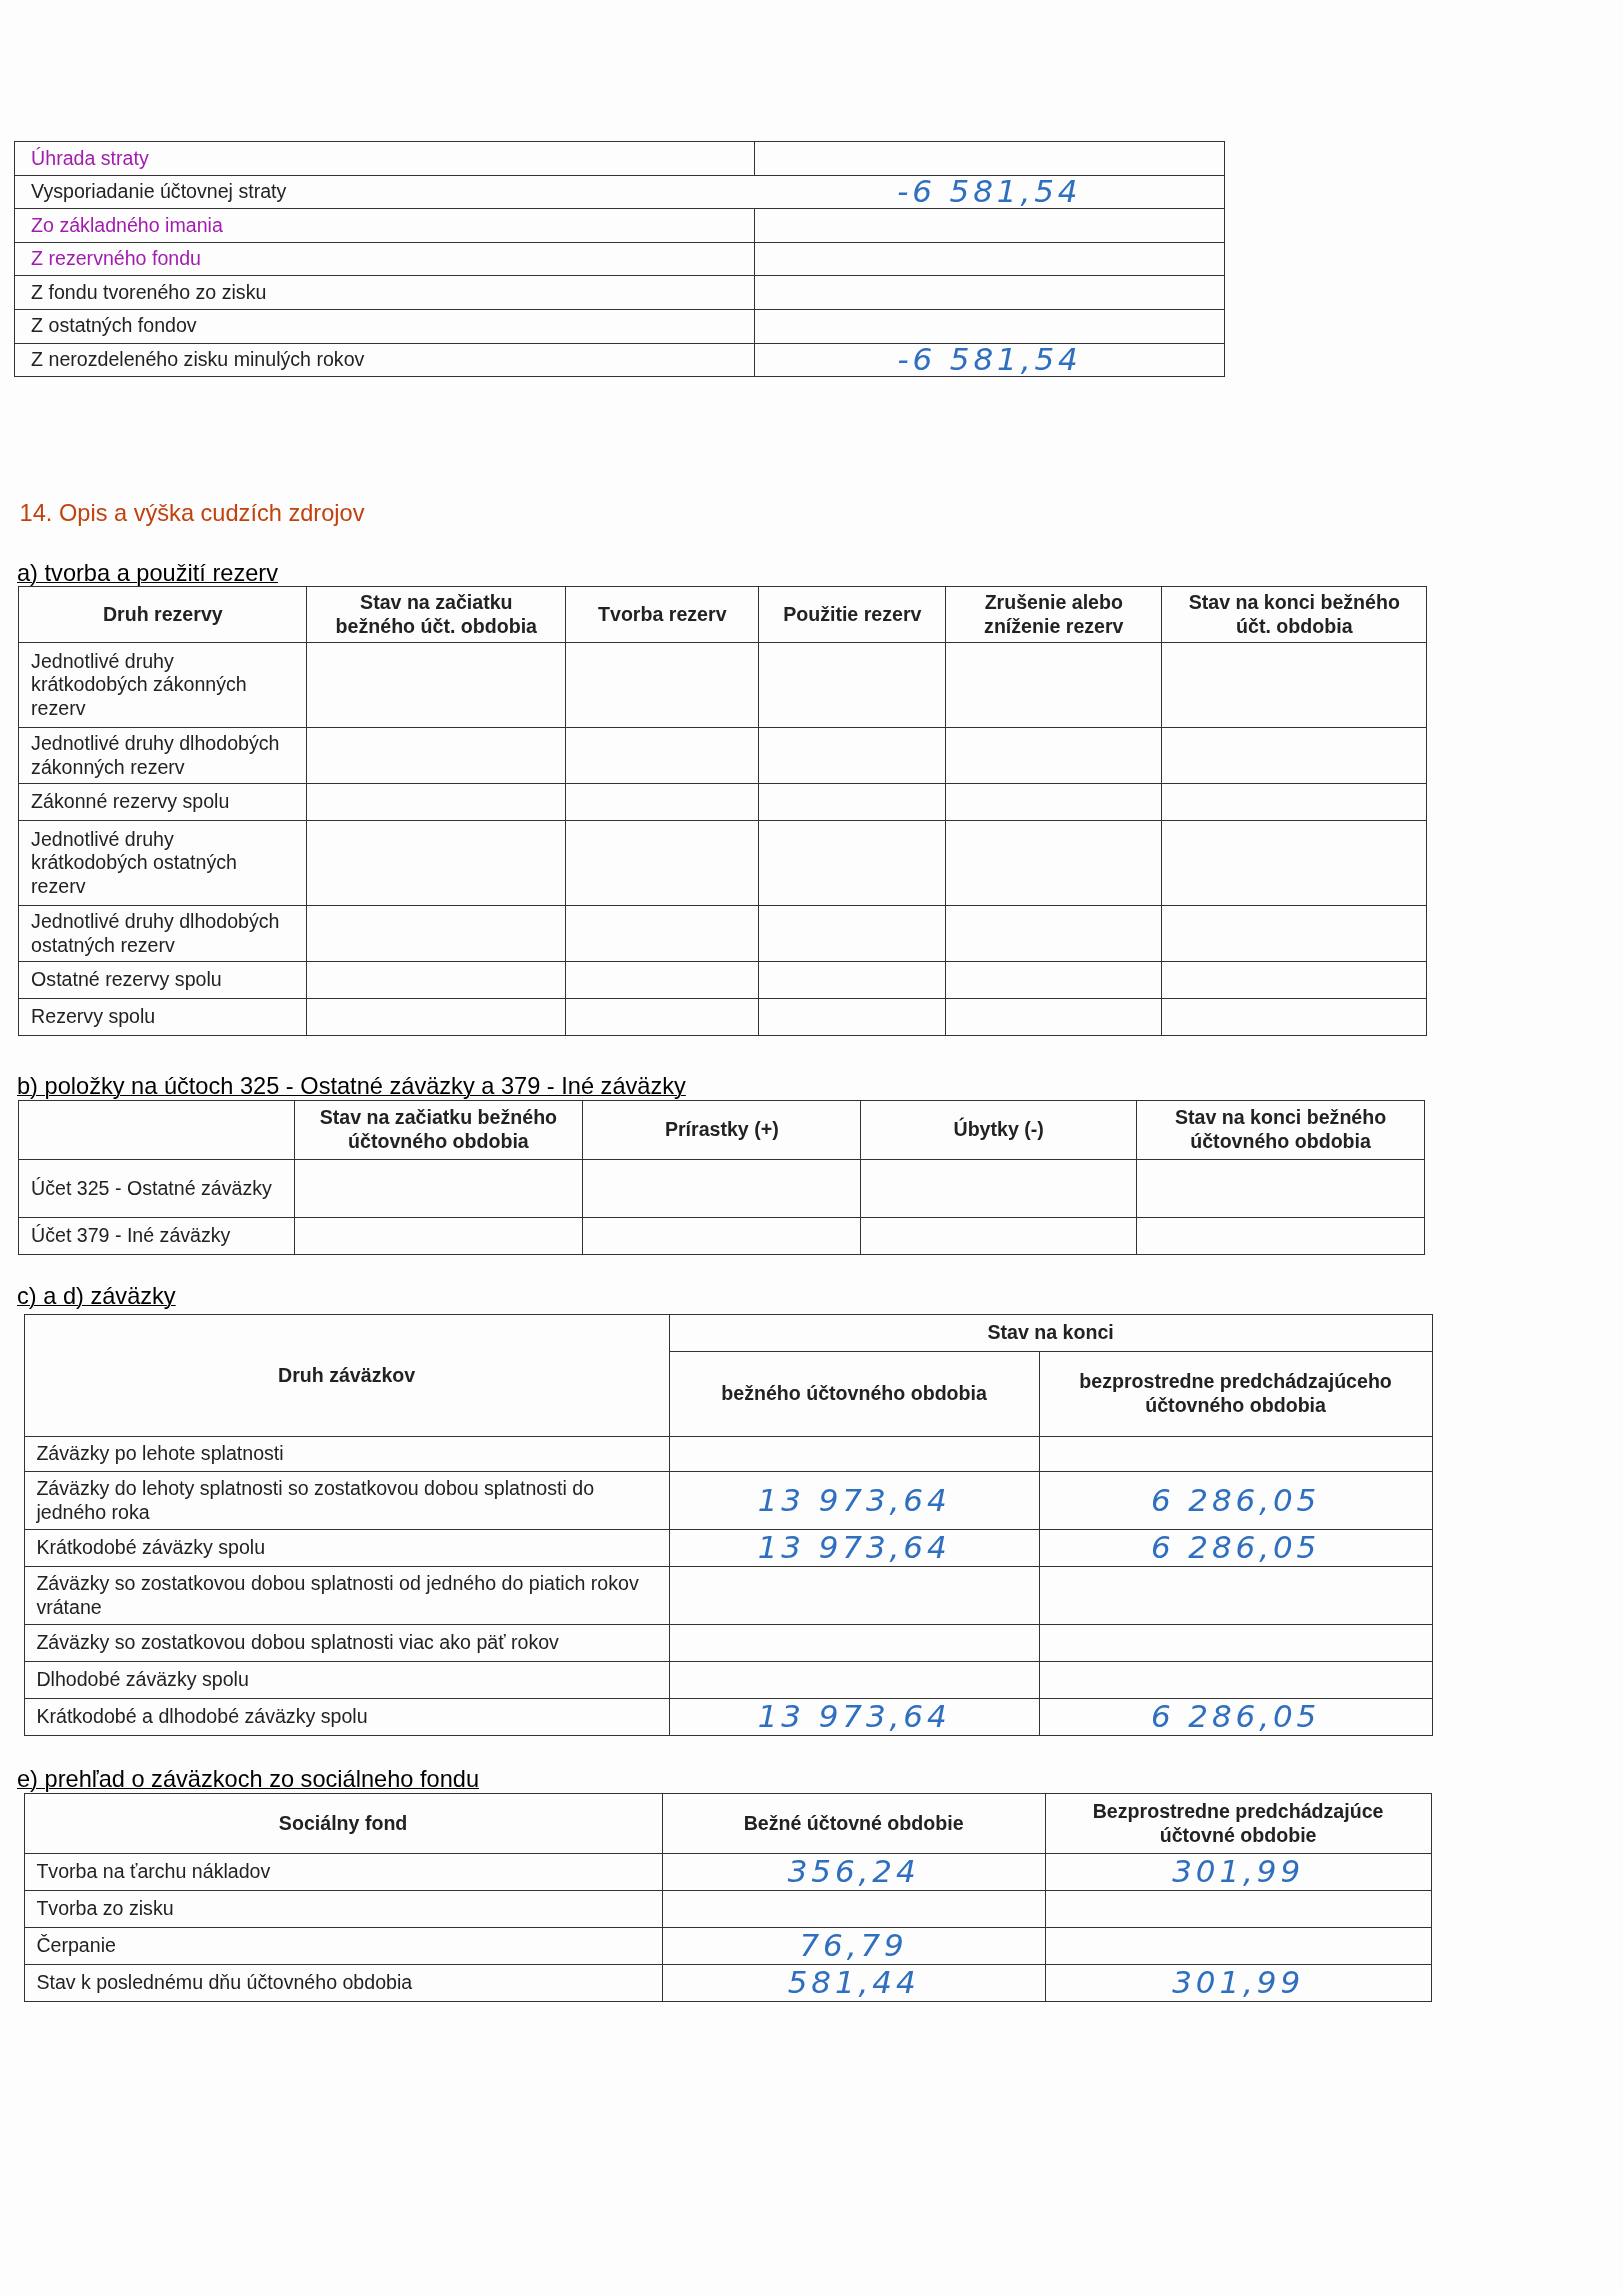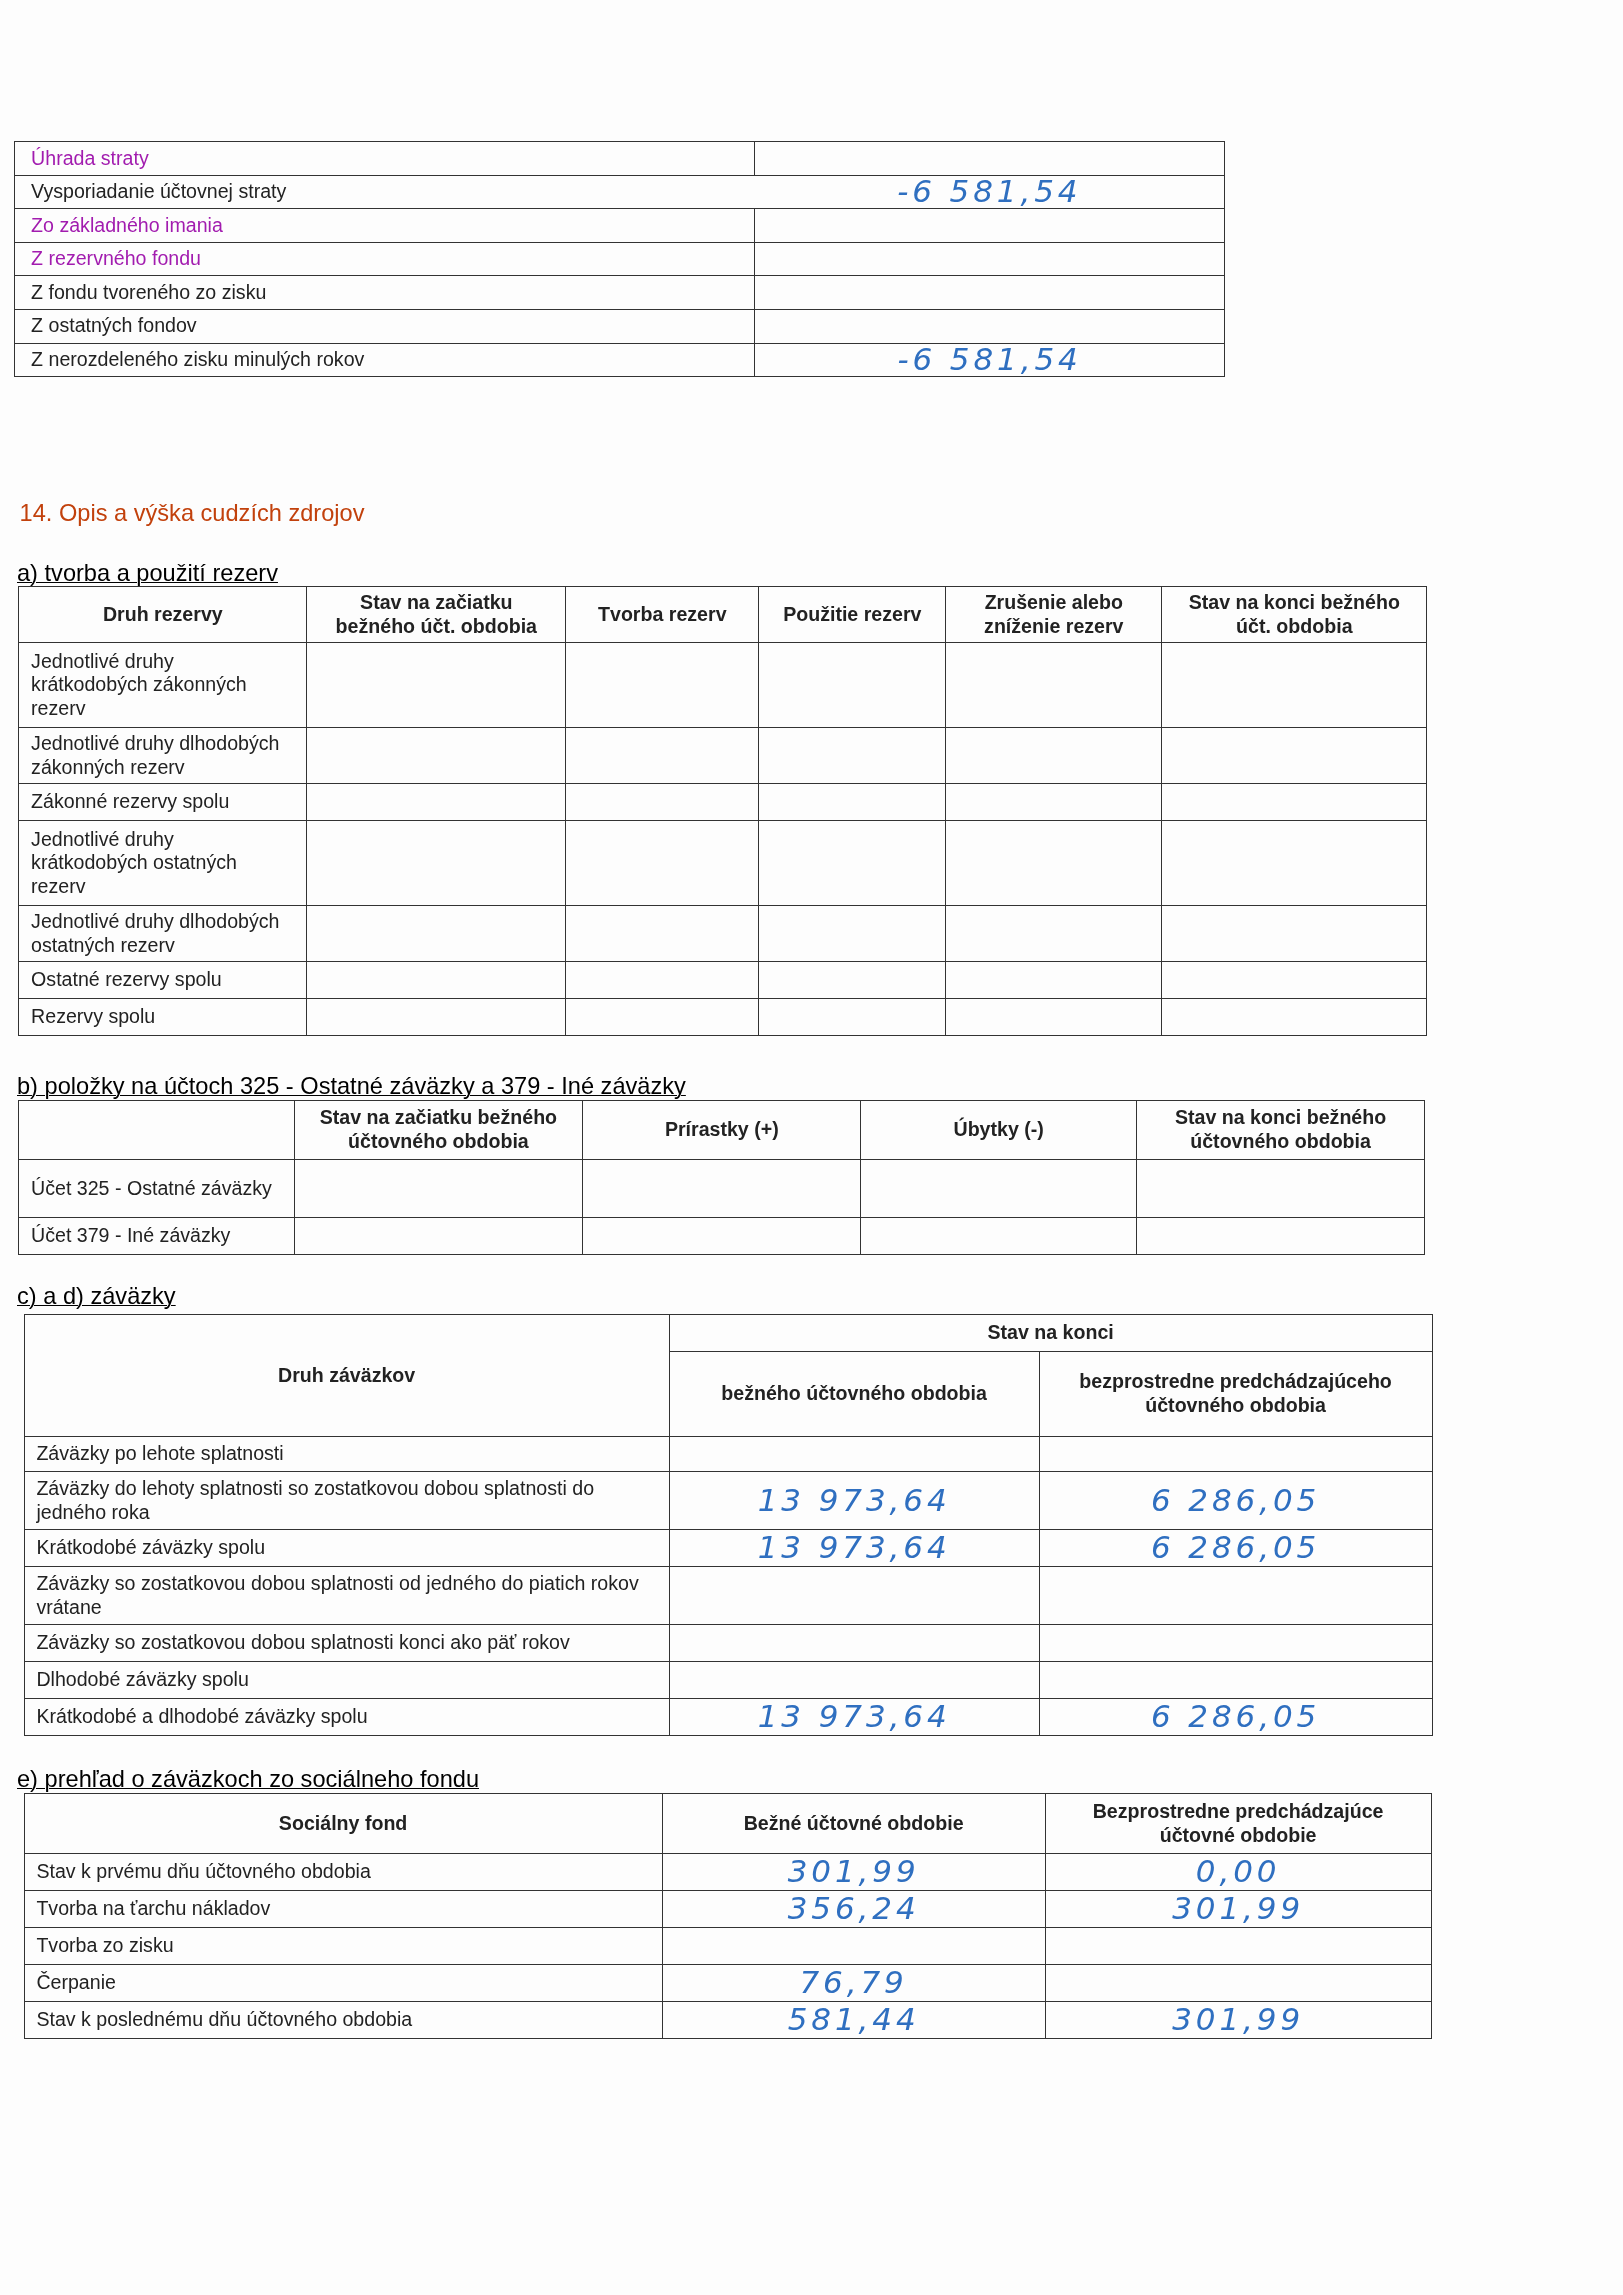--- a/index.html
+++ b/index.html
@@ -224,21 +224,21 @@
         <td class="lbl">Krátkodobé záväzky spolu</td>
         <td class="val hw">13 973,64</td>
         <td class="val hw">6 286,05</td>
       </tr>
       <tr style="height: 58px;">
         <td class="lbl">Záväzky so zostatkovou dobou splatnosti od jedného do piatich rokov vrátane</td>
         <td class="val hw"></td>
         <td class="val hw"></td>
       </tr>
       <tr style="height: 37px;">
-        <td class="lbl">Záväzky so zostatkovou dobou splatnosti konci ako päť rokov</td>
+        <td class="lbl">Záväzky so zostatkovou dobou splatnosti viac ako päť rokov</td>
         <td class="val hw"></td>
         <td class="val hw"></td>
       </tr>
       <tr style="height: 37px;">
         <td class="lbl">Dlhodobé záväzky spolu</td>
         <td class="val hw"></td>
         <td class="val hw"></td>
       </tr>
       <tr style="height: 37px;">
         <td class="lbl">Krátkodobé a dlhodobé záväzky spolu</td>
@@ -257,25 +257,20 @@
     </colgroup>
   <thead>
     <tr style="height:60px">
       <th>Sociálny fond</th>
       <th>Bežné účtovné obdobie</th>
       <th>Bezprostredne predchádzajúce účtovné obdobie</th>
     </tr>
   </thead>
   <tbody id="t-e-body">
       <tr style="height: 37px;">
-        <td class="lbl">Stav k prvému dňu účtovného obdobia</td>
-        <td class="val hw">301,99</td>
-        <td class="val hw">0,00</td>
-      </tr>
-      <tr style="height: 37px;">
         <td class="lbl">Tvorba na ťarchu nákladov</td>
         <td class="val hw">356,24</td>
         <td class="val hw">301,99</td>
       </tr>
       <tr style="height: 37px;">
         <td class="lbl">Tvorba zo zisku</td>
         <td class="val hw"></td>
         <td class="val hw"></td>
       </tr>
       <tr style="height: 37px;">

